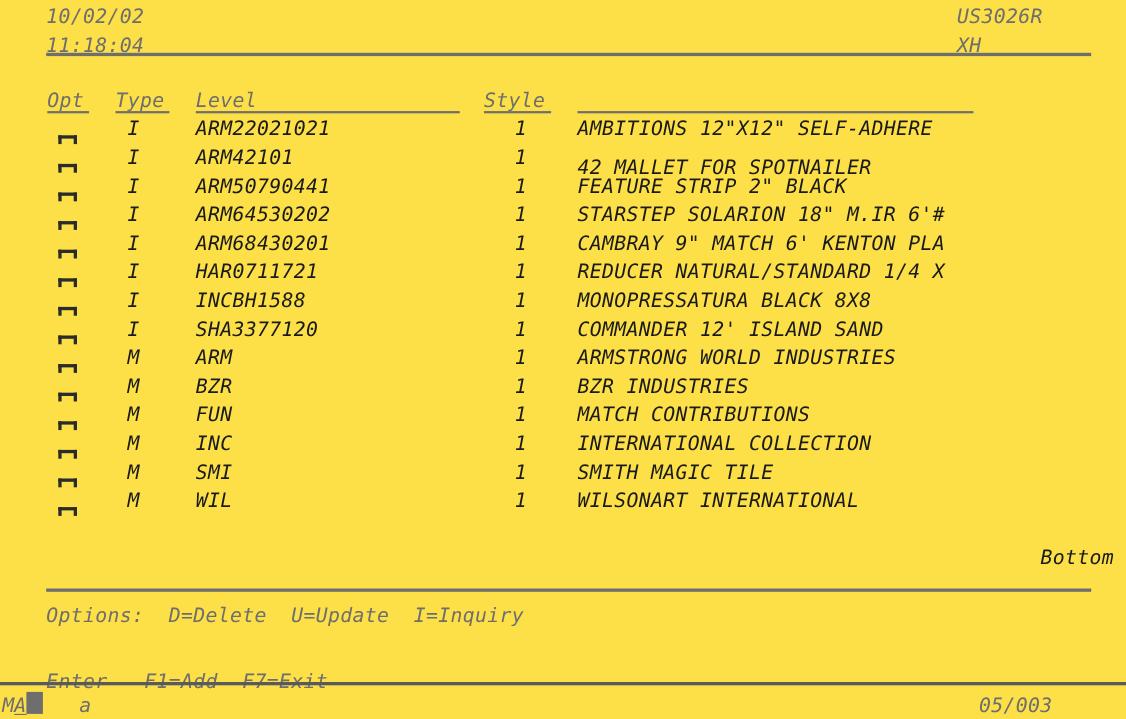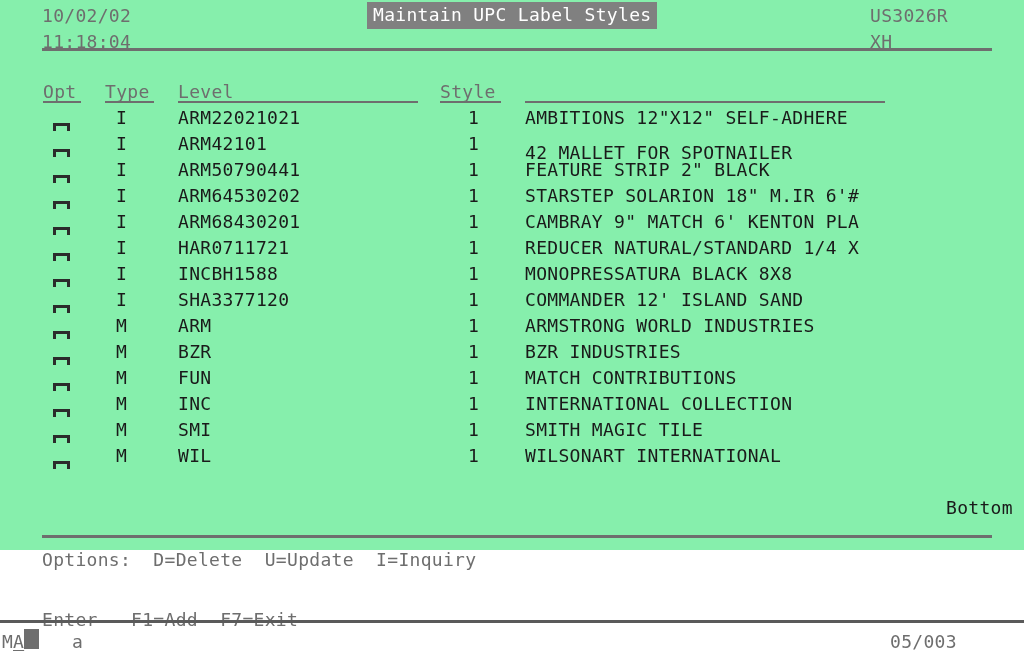--- a/index.html
+++ b/index.html
@@ -2,21 +2,21 @@
 <html><head>
 <meta charset="utf-8">
 <style>
   * { margin:0; padding:0; box-sizing:border-box; }
   html, body {
     width:1024px; height:654px;
     background:#ffffff;
     font-family:"DejaVu Sans Mono","Liberation Mono",monospace;
     overflow:hidden;
   }
-  #screen { position:relative; width:1024px; height:550px; background:#86efac; }
+  #screen { position:relative; width:1024px; height:654px; background:#fde047;font-style:italic; }
 
   
   .t { position:absolute; white-space:pre; font-size:18px; line-height:22px;
        letter-spacing:0.30px; }
   .gray  { color:#6e6e6e; }
   .black { color:#1a1a1a; }
 
   
   .revbar { position:absolute; background:#808080; color:#ffffff;
             font-size:18px; line-height:22px; white-space:pre;
@@ -42,21 +42,20 @@
   .curblock { position:absolute; background:#6e6e6e; }
   .ulchar { text-decoration:underline; text-underline-offset:2px; }
 </style>
 </head>
 <body>
 
 <div id="screen">
 
   <div class="t gray" style="left:42px; top:5px;">10/02/02</div>
 
-  <div class="revbar" id="title-bar" style="left: 367px; top: 2px;">Maintain UPC Label Styles</div>
 
   <div class="t gray" style="left:870px; top:5px;">US3026R</div>
 
   <div class="t gray" style="left:42px; top:31px;">11:18:04</div>
 
   <div class="t gray" style="left:870px; top:31px;">XH</div>
 
   <div class="rule" style="left:42px; top:48px; width:950px;"></div>
 
   <div class="t gray" style="left:43px; top:81px;">Opt</div>

